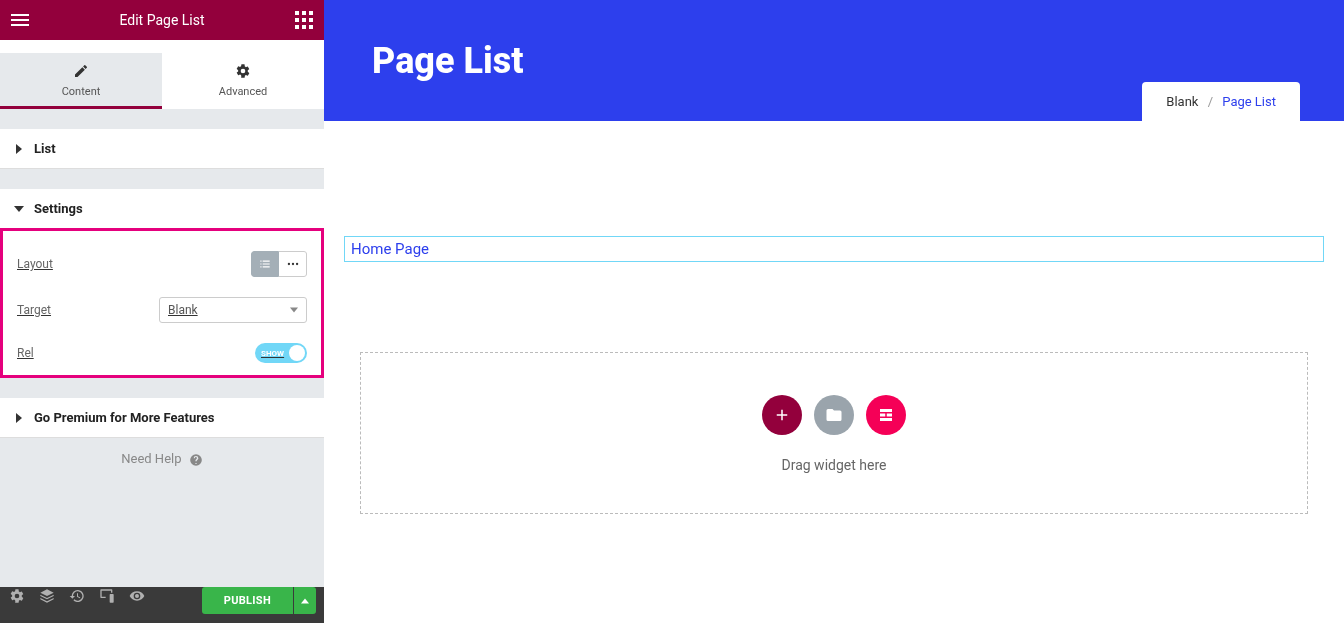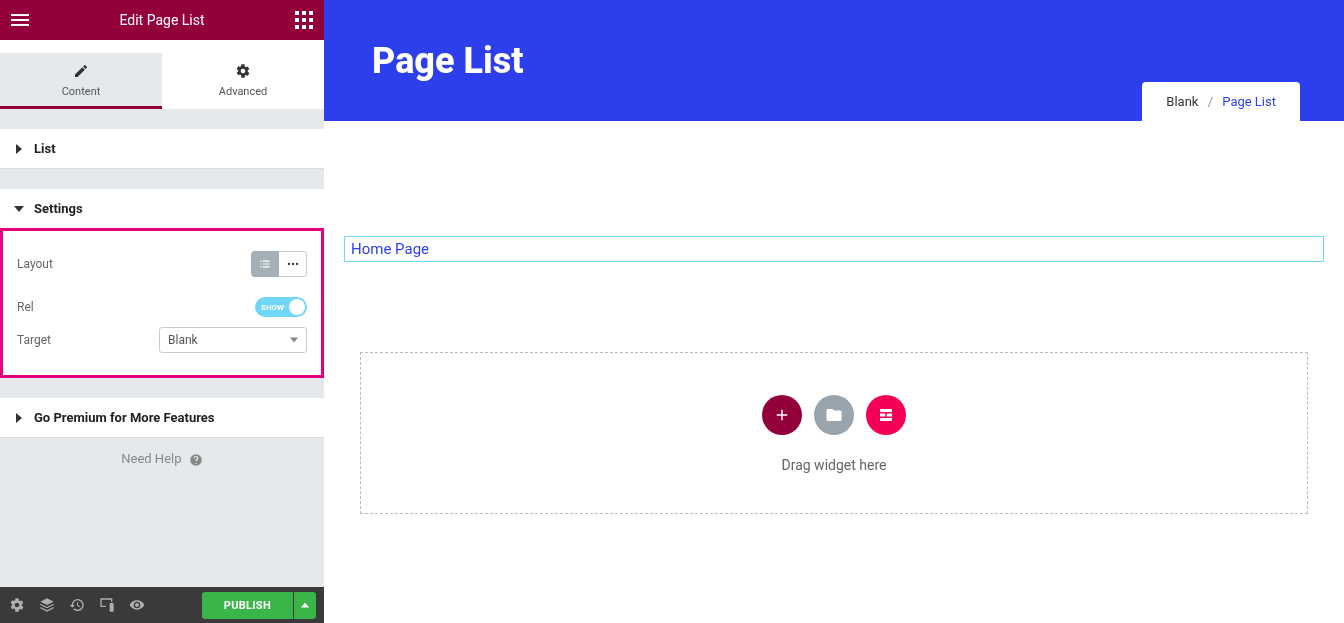--- a/index.html
+++ b/index.html
@@ -84,20 +84,21 @@
     cursor: pointer;
   }
   .section-head svg { width: 10px; height: 10px; fill: #333; }
 
   .spacer-bar { height: 20px; background: #E6E9EC; }
 
   .settings-body {
     background: #fff;
     border: 3px solid #E5007D;
     padding: 10px 14px 12px;
+    text-decoration: underline;
   }
   .settings-row {
     display: flex;
     align-items: center;
     justify-content: space-between;
     padding: 10px 0;
     font-size: 12px;
     color: #666;
   }
   .choose-group {
@@ -182,21 +183,21 @@
     display: flex; align-items: center; justify-content: center;
     box-shadow: 2px 0 4px rgba(0,0,0,0.08);
     cursor: pointer;
   }
   .collapse-handle svg { width: 8px; height: 8px; fill: #888; }
 
   .panel-footer {
     height: 36px;
     background: #3A3A3A;
     display: flex;
-    align-items: center;
+    align-items: flex-start;
     padding: 0 8px;
     gap: 12px;
   }
   .panel-footer .fbtn {
     width: 18px; height: 18px;
     display: flex; align-items: center; justify-content: center;
     cursor: pointer;
   }
   .panel-footer .fbtn svg { width: 16px; height: 16px; fill: #b0b0b0; }
   .publish-wrap { margin-left: auto; display: flex; }
@@ -355,37 +356,37 @@
           <div class="choose-btn">
             <svg viewBox="0 0 24 24">
                 <circle cx="5" cy="12" r="2"></circle>
                 <circle cx="12" cy="12" r="2"></circle>
                 <circle cx="19" cy="12" r="2"></circle>
               </svg>
           </div>
         </div>
       </div>
 
-      <div class="settings-row" style="padding-bottom:0;">
-        <span>Rel</span>
-        <div class="switch">
-          <span class="label">SHOW</span>
-          <span class="knob"></span>
-        </div>
-      </div>
-
       <div class="settings-row">
         <span>Target</span>
         <div class="select">
           <span>Blank</span>
           <svg viewBox="0 0 10 10">
               <path d="M0 2l5 6 5-6z"></path>
             </svg>
         </div>
       </div>
+
+      <div class="settings-row" style="padding-bottom:0;">
+        <span>Rel</span>
+        <div class="switch">
+          <span class="label">SHOW</span>
+          <span class="knob"></span>
+        </div>
+      </div>
     </div>
 
     <div class="spacer-bar"></div>
 
     <div class="section-head">
       <svg viewBox="0 0 10 10">
           <path d="M2 0l6 5-6 5z"></path>
         </svg>
       <span>Go Premium for More Features</span>
     </div>

